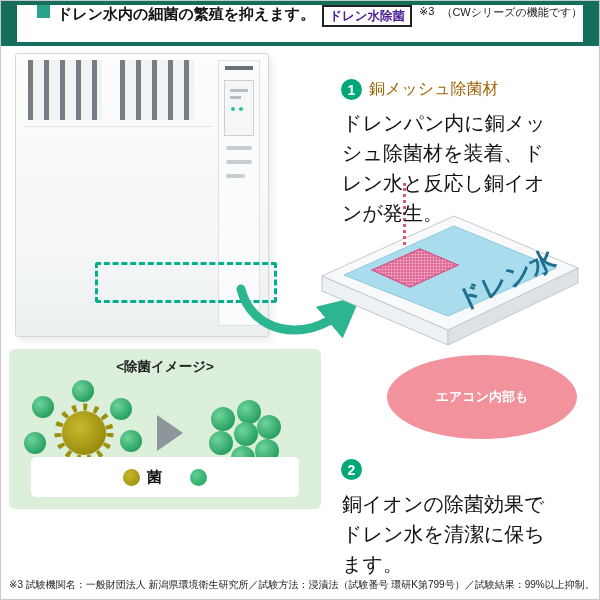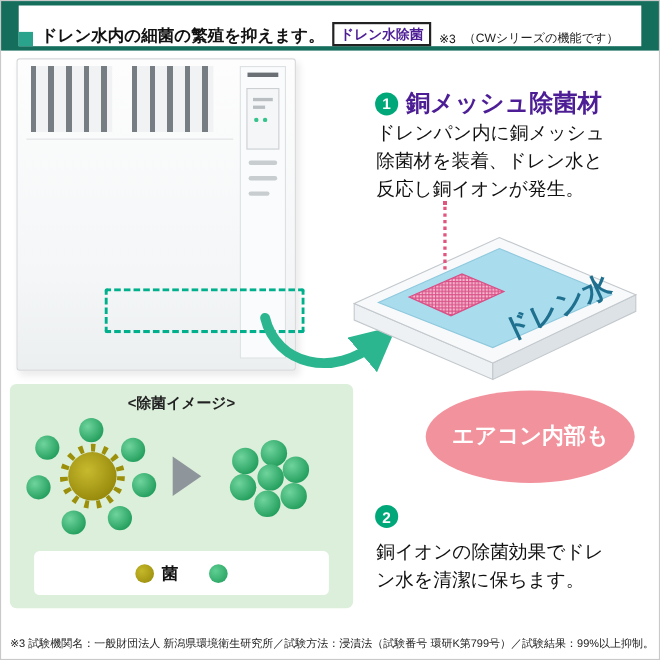--- a/index.html
+++ b/index.html
@@ -2,21 +2,21 @@
 <html><head>
 <meta charset="utf-8">
 <style>
   html,body{margin:0;padding:0}
   body{width:600px;height:600px;position:relative;overflow:hidden;background:#fff;
        font-family:"Liberation Sans","DejaVu Sans",sans-serif;}
   .page{position:absolute;inset:0;border:1px solid #c9c9c9;background:#fff}
 
   
   .header{position:absolute;top:0;left:0;right:0;height:37px;background:#156e5c;padding:4px 16px}
-  .header-inner{height:100%;background:#fff;display:flex;align-items:flex-end;gap:7px;padding:0 0}
+  .header-inner{height:100%;background:#fff;display:flex;align-items:flex-start;gap:7px;padding:0 20px}
   .header-square{width:13px;height:13px;background:#2aa38c;flex:none}
   .header-title{font-weight:bold;font-size:15px;color:#111;white-space:nowrap}
   .badge{border:2px solid #222;padding:0 5px;font-weight:bold;font-size:12.5px;line-height:1.45;color:#4c1d95;white-space:nowrap}
   .badge-note{font-size:11px;color:#111}
   .header-sub{font-size:11px;color:#222;white-space:nowrap}
 
   
   .ac{position:absolute;left:14px;top:52px;width:252px;height:282px;border-radius:3px;
       background:linear-gradient(180deg,#fdfdfd 0%,#f4f6f7 70%,#eceff0 100%);
       border:1px solid #d5d8da;box-shadow:3px 4px 7px rgba(0,0,0,.08)}
@@ -40,42 +40,42 @@
   .arrow-svg{position:absolute;left:232px;top:282px}
 
   
   .tray-svg{position:absolute;left:313px;top:197px}
   .leader{position:absolute;left:402px;top:182px;height:62px;width:0;border-left:3px dotted #e0557d}
 
   
   .step{position:absolute;display:flex;align-items:center;gap:7px}
   .step-num{width:21px;height:21px;border-radius:50%;background:#00a879;color:#fff;font-weight:bold;
             font-size:14px;display:flex;align-items:center;justify-content:center;flex:none}
-  .step-title{font-weight:bold;font-size:22px;color:#4c1d95;white-space:nowrap}
+  .step-title{font-weight:normal;font-size:16px;color:#a16207;white-space:nowrap}
   .step1{left:340px;top:78px}
   .step2{left:340px;top:458px}
-  .step-body{position:absolute;width:220px;font-size:17px;line-height:1.5;color:#111}
+  .step-body{position:absolute;width:220px;font-size:20px;line-height:1.5;color:#111}
   .body1{left:341px;top:107px}
   .body2{left:341px;top:488px}
 
   
-  .imgbox{position:absolute;left:8px;top:348px;width:312px;height:204px;background:#dcefdb;border-radius:6px}
+  .imgbox{position:absolute;left:8px;top:348px;width:312px;height:160px;background:#dcefdb;border-radius:6px}
   .imgbox-title{text-align:center;padding-top:9px;font-size:13.5px;font-weight:bold;color:#222}
   .ill-svg{position:absolute;left:0;top:30px}
   .legend{position:absolute;left:22px;right:22px;bottom:12px;height:40px;background:#fff;border-radius:5px;
           display:flex;align-items:center;justify-content:center;gap:28px}
   .leg-item{display:flex;align-items:center;gap:7px;font-size:15px;font-weight:bold;color:#111}
   .leg-dot{width:17px;height:17px;border-radius:50%;flex:none}
   .leg-dot.olive{background:radial-gradient(circle at 35% 35%,#c6b82a,#948708)}
   .leg-dot.green{background:radial-gradient(circle at 35% 35%,#5ecf92,#1d9a58)}
 
   
   .bubble{position:absolute;left:386px;top:354px;width:190px;height:84px;background:#f2929d;border-radius:50%;
           display:flex;flex-direction:row;align-items:center;justify-content:center;
-          color:#fff;font-weight:bold;font-size:20px;line-height:1.55;text-align:center}
+          color:#fff;font-weight:bold;font-size:13px;line-height:1.55;text-align:center}
 
   
   .footnote{position:absolute;left:8px;bottom:7px;font-size:10px;color:#222;white-space:nowrap}
 </style>
 </head>
 <body>
 
 <div class="page">
 
   <div class="header">

